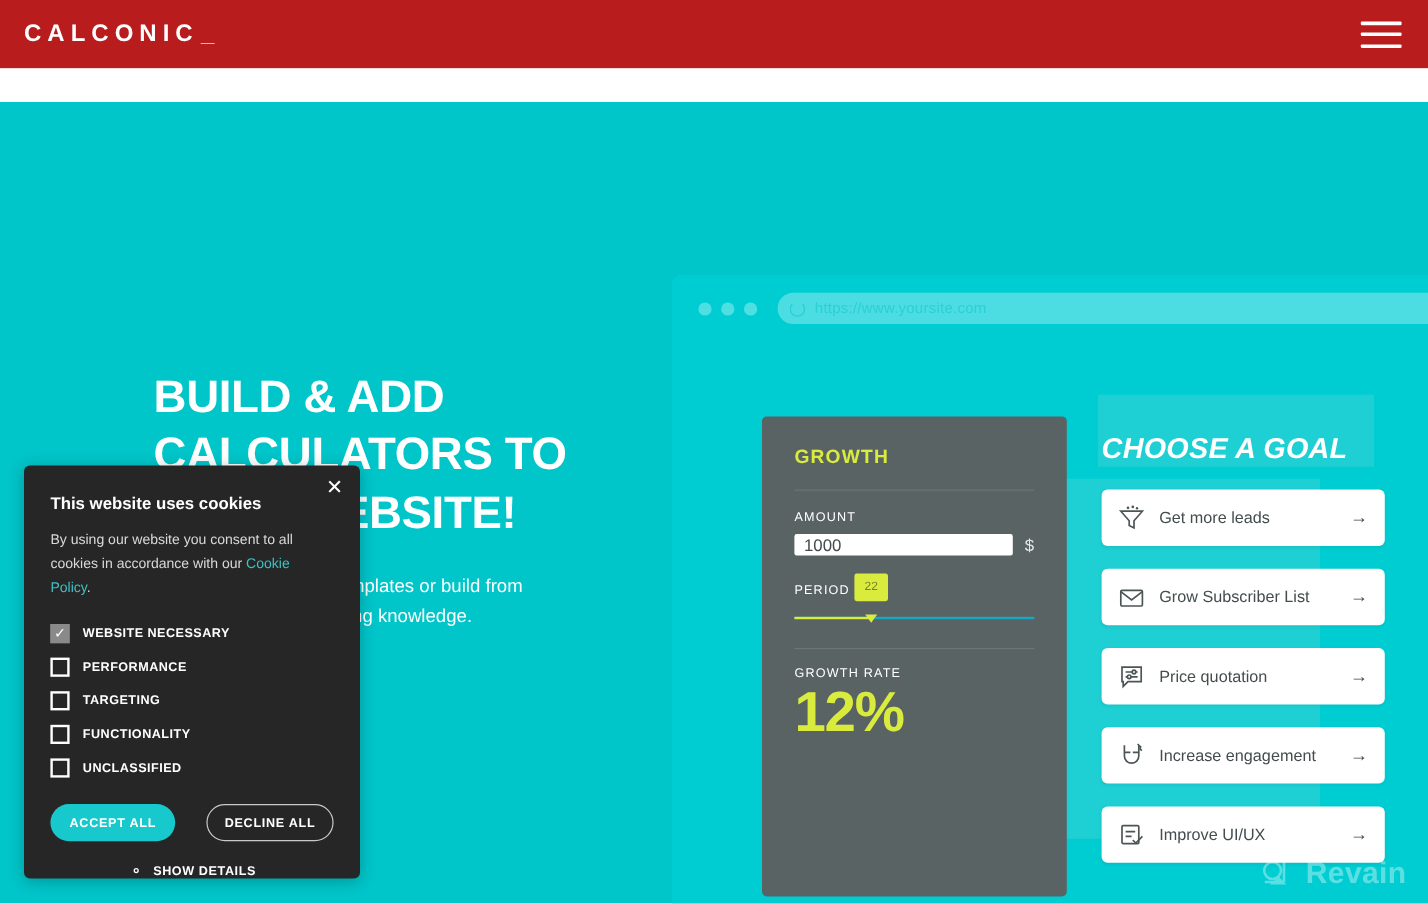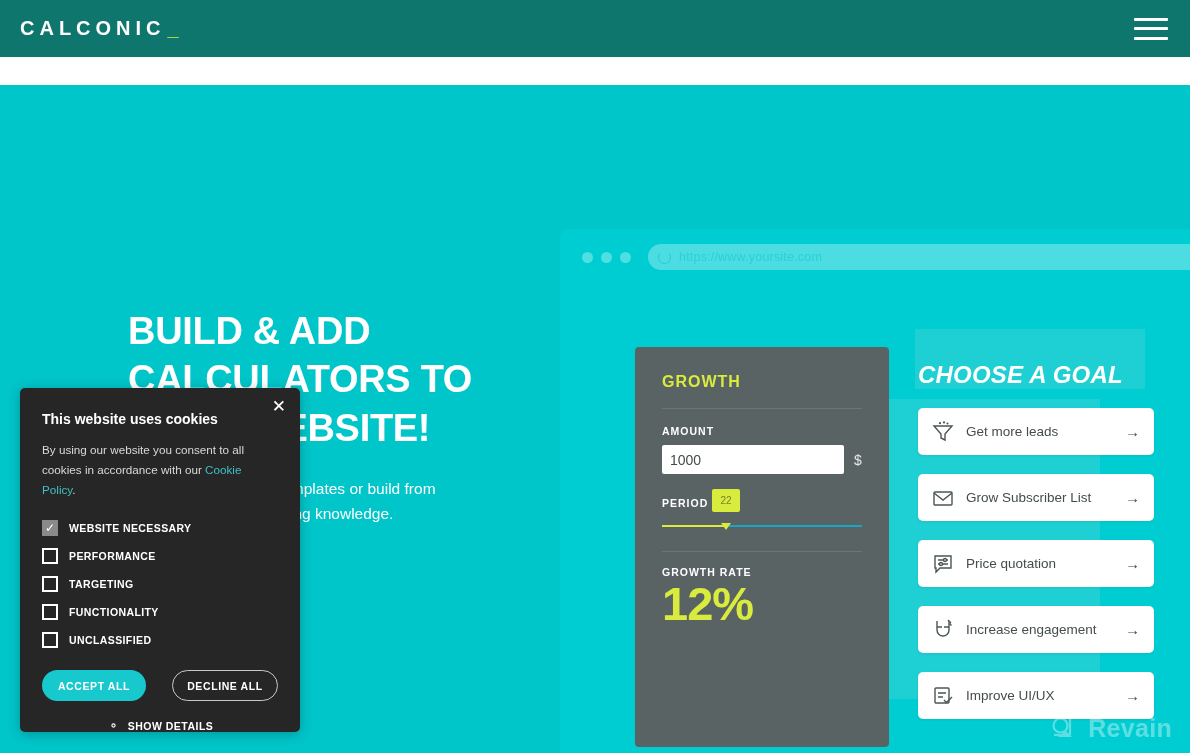--- a/index.html
+++ b/index.html
@@ -12,21 +12,21 @@
   #page {
     position: relative;
     width: 1190px; height: 753px;
     overflow: hidden;
   }
 
   
   .site-header {
     position: absolute; left: 0; top: 0;
     width: 1190px; height: 57px;
-    background: #0f766e;
+    background: #b91c1c;
     display: flex; align-items: center;
     justify-content: space-between;
   }
   .logo {
     margin-left: 20px;
     color: #ffffff;
     font-size: 20px;
     font-weight: bold;
     letter-spacing: 5px;
     display: flex; align-items: baseline;
@@ -143,29 +143,29 @@
     font-weight: bold;
     letter-spacing: 1px;
   }
   .calc-rule {
     height: 1px; background: #6c7475;
     margin: 17px 0 16px 0;
   }
   .calc-label {
     color: #ffffff;
     font-size: 10.5px;
-    font-weight: bold;
+    font-weight: normal;
     letter-spacing: 1px;
   }
   .amount-row {
     display: flex; align-items: center;
     margin-top: 8px;
   }
   .amount-input {
-    width: 182px; height: 29px;
+    width: 182px; height: 18px;
     background: #ffffff;
     border: none; border-radius: 2px;
     font-family: "Liberation Sans", sans-serif;
     font-size: 14px;
     color: #444a4b;
     padding-left: 8px;
   }
   .amount-unit {
     color: #e3e7e7; font-size: 14px; margin-left: 10px;
   }

